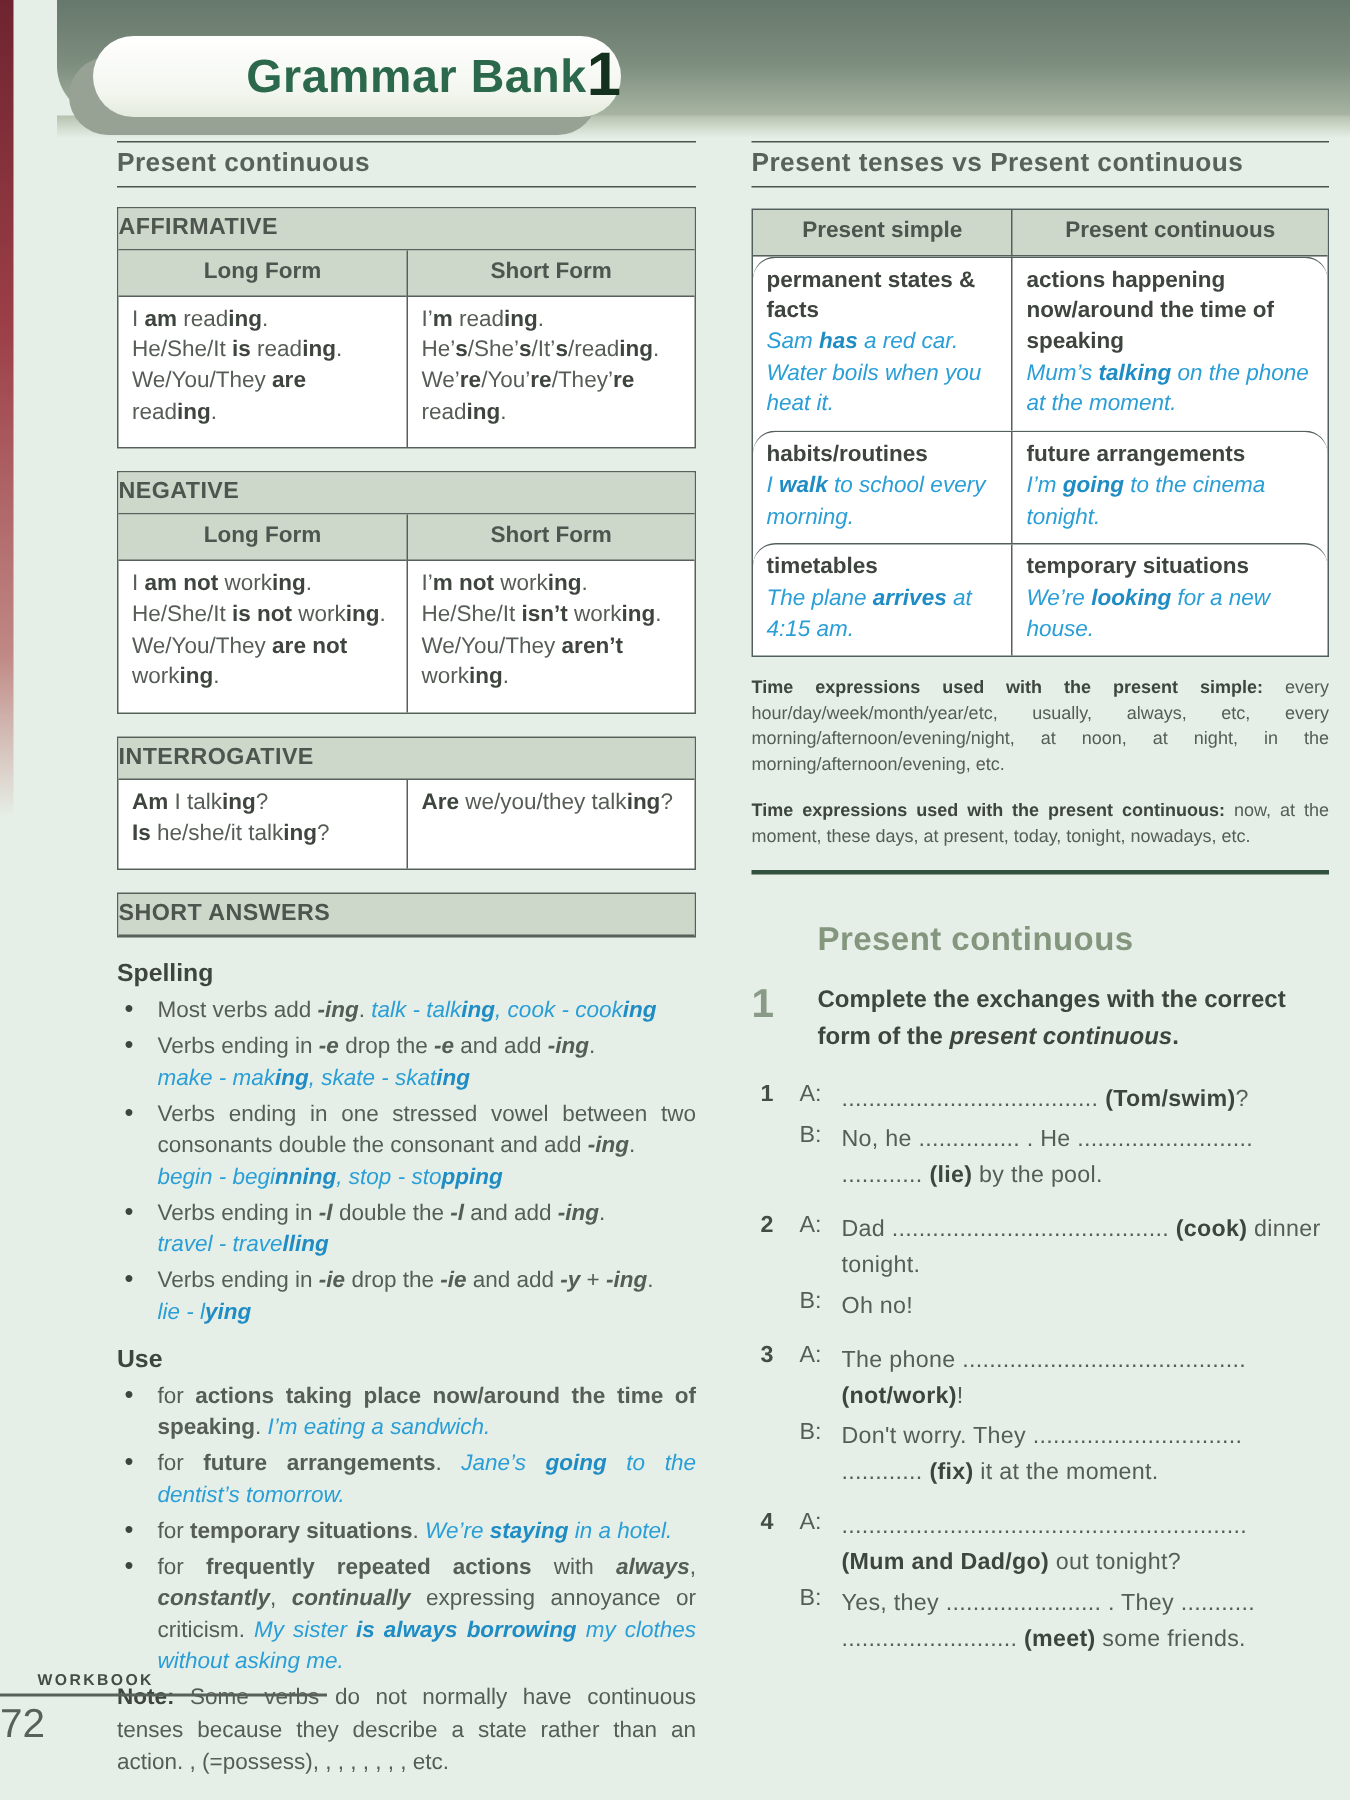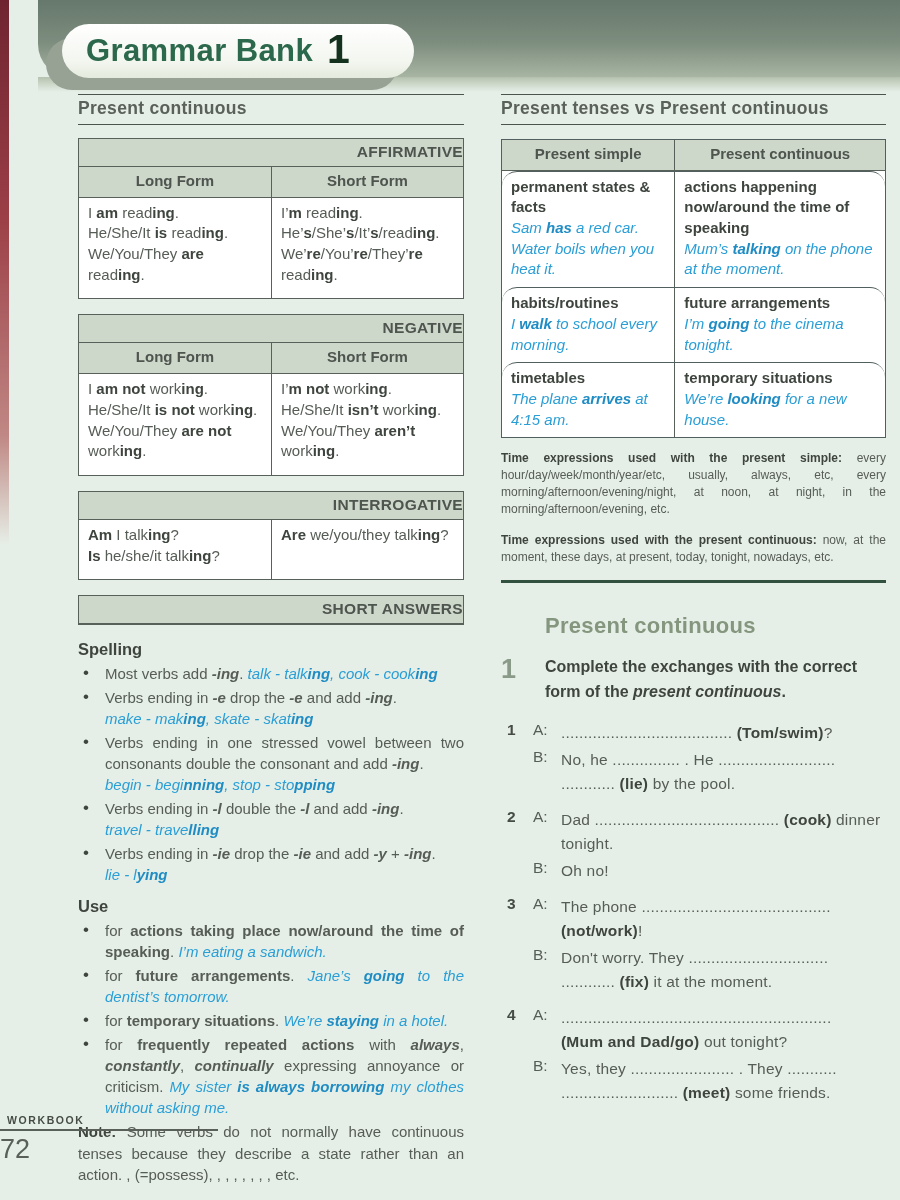--- a/index.html
+++ b/index.html
@@ -11,37 +11,37 @@
     background:linear-gradient(180deg,#6e2430 0%,#9c3f47 40%,#c08884 80%,rgba(230,239,231,0) 100%);}
   .top-band{position:absolute;left:38px;top:0;width:862px;height:78px;
     background:linear-gradient(180deg,#66786c 0%,#7d8d7e 55%,#a9b6a4 100%);
     border-bottom-left-radius:34px;}
   .band-fade{position:absolute;left:38px;top:77px;width:862px;height:15px;
     background:linear-gradient(180deg,#b6c2af,rgba(230,239,231,0));}
   .capsule-shadow{position:absolute;left:46px;top:38px;width:352px;height:52px;border-radius:28px;
     background:#97a295;}
   .title-pill{position:absolute;left:62px;top:24px;width:352px;height:54px;border-radius:28px;
     background:linear-gradient(180deg,#ffffff 0%,#f3f6ef 70%,#e4eadd 100%);
-    display:flex;align-items:center;padding-left:24px;gap:14px;box-sizing:border-box;}
+    display:flex;align-items:center;padding-left:24px;box-sizing:border-box;justify-content:flex-end;}
   .title-text{font-size:31px;font-weight:bold;color:#2c684b;letter-spacing:.4px;}
   .title-num{font-size:41px;font-weight:bold;color:#14311e;line-height:1;margin-top:-3px;}
 
   
   .columns{position:absolute;left:78px;top:94px;width:808px;display:flex;gap:37px;}
   .col-left{width:386px;flex:none;}
   .col-right{width:385px;flex:none;}
 
   .rule-h{border-top:1.6px solid #4d534d;border-bottom:1.6px solid #4d534d;
     padding:3px 0 5px;font-size:17.5px;font-weight:bold;color:#5a615a;letter-spacing:.3px;}
   .col-left .rule-h{margin-bottom:13px;}
   .col-right .rule-h{margin-bottom:14px;}
 
   
   .gtable{border:1.6px solid #58605a;background:#ffffff;margin-bottom:15px;}
-  .thead{background:#cdd7ca;text-align:right;font-weight:bold;color:#4e544e;
+  .thead{background:#cdd7ca;text-align:left;font-weight:bold;color:#4e544e;
     font-size:15.5px;padding:4px 0 5px;border-bottom:1.6px solid #58605a;letter-spacing:.3px;}
   .trow{display:grid;grid-template-columns:1fr 1fr;}
   .trow.sub .cell{background:#cdd7ca;text-align:center;font-weight:bold;color:#4e544e;
     padding:4px 0 5px;border-bottom:1.6px solid #58605a;}
   .cell{padding:5px 9px 13px;font-size:15px;color:#565c56;line-height:1.38;}
   .cell + .cell{border-left:1.6px solid #58605a;}
   .cell b{color:#3e443e;}
 
   
   .ctable{border:1.6px solid #515f5e;background:#ffffff;margin-bottom:4px;}
@@ -73,21 +73,21 @@
   .item{display:flex;gap:10px;padding-left:6px;margin-bottom:9px;font-size:15.5px;color:#565c56;}
   .item-num{font-weight:bold;color:#454b45;width:16px;flex:none;}
   .ilines{flex:1;}
   .iline{display:flex;gap:9px;margin-bottom:3px;}
   .spk{width:19px;flex:none;}
   .ltext{flex:1;line-height:1.55;letter-spacing:.2px;}
   .ltext b{color:#3e443e;}
 
   
   .wb{position:absolute;left:0;top:1114px;width:218px;}
-  .wb-label{margin-left:7px;font-size:10.5px;font-weight:bold;letter-spacing:1.6px;color:#454b45;}
+  .wb-label{margin-left:25px;font-size:10.5px;font-weight:bold;letter-spacing:1.6px;color:#454b45;}
   .wb-rule{border-top:2px solid #596059;margin-top:3px;}
   .wb-num{font-size:27px;color:#596059;margin-top:3px;}
 </style>
 </head>
 <body>
 
 <div class="page">
   <div class="red-strip"></div>
   <div class="top-band"></div>
   <div class="band-fade"></div>

